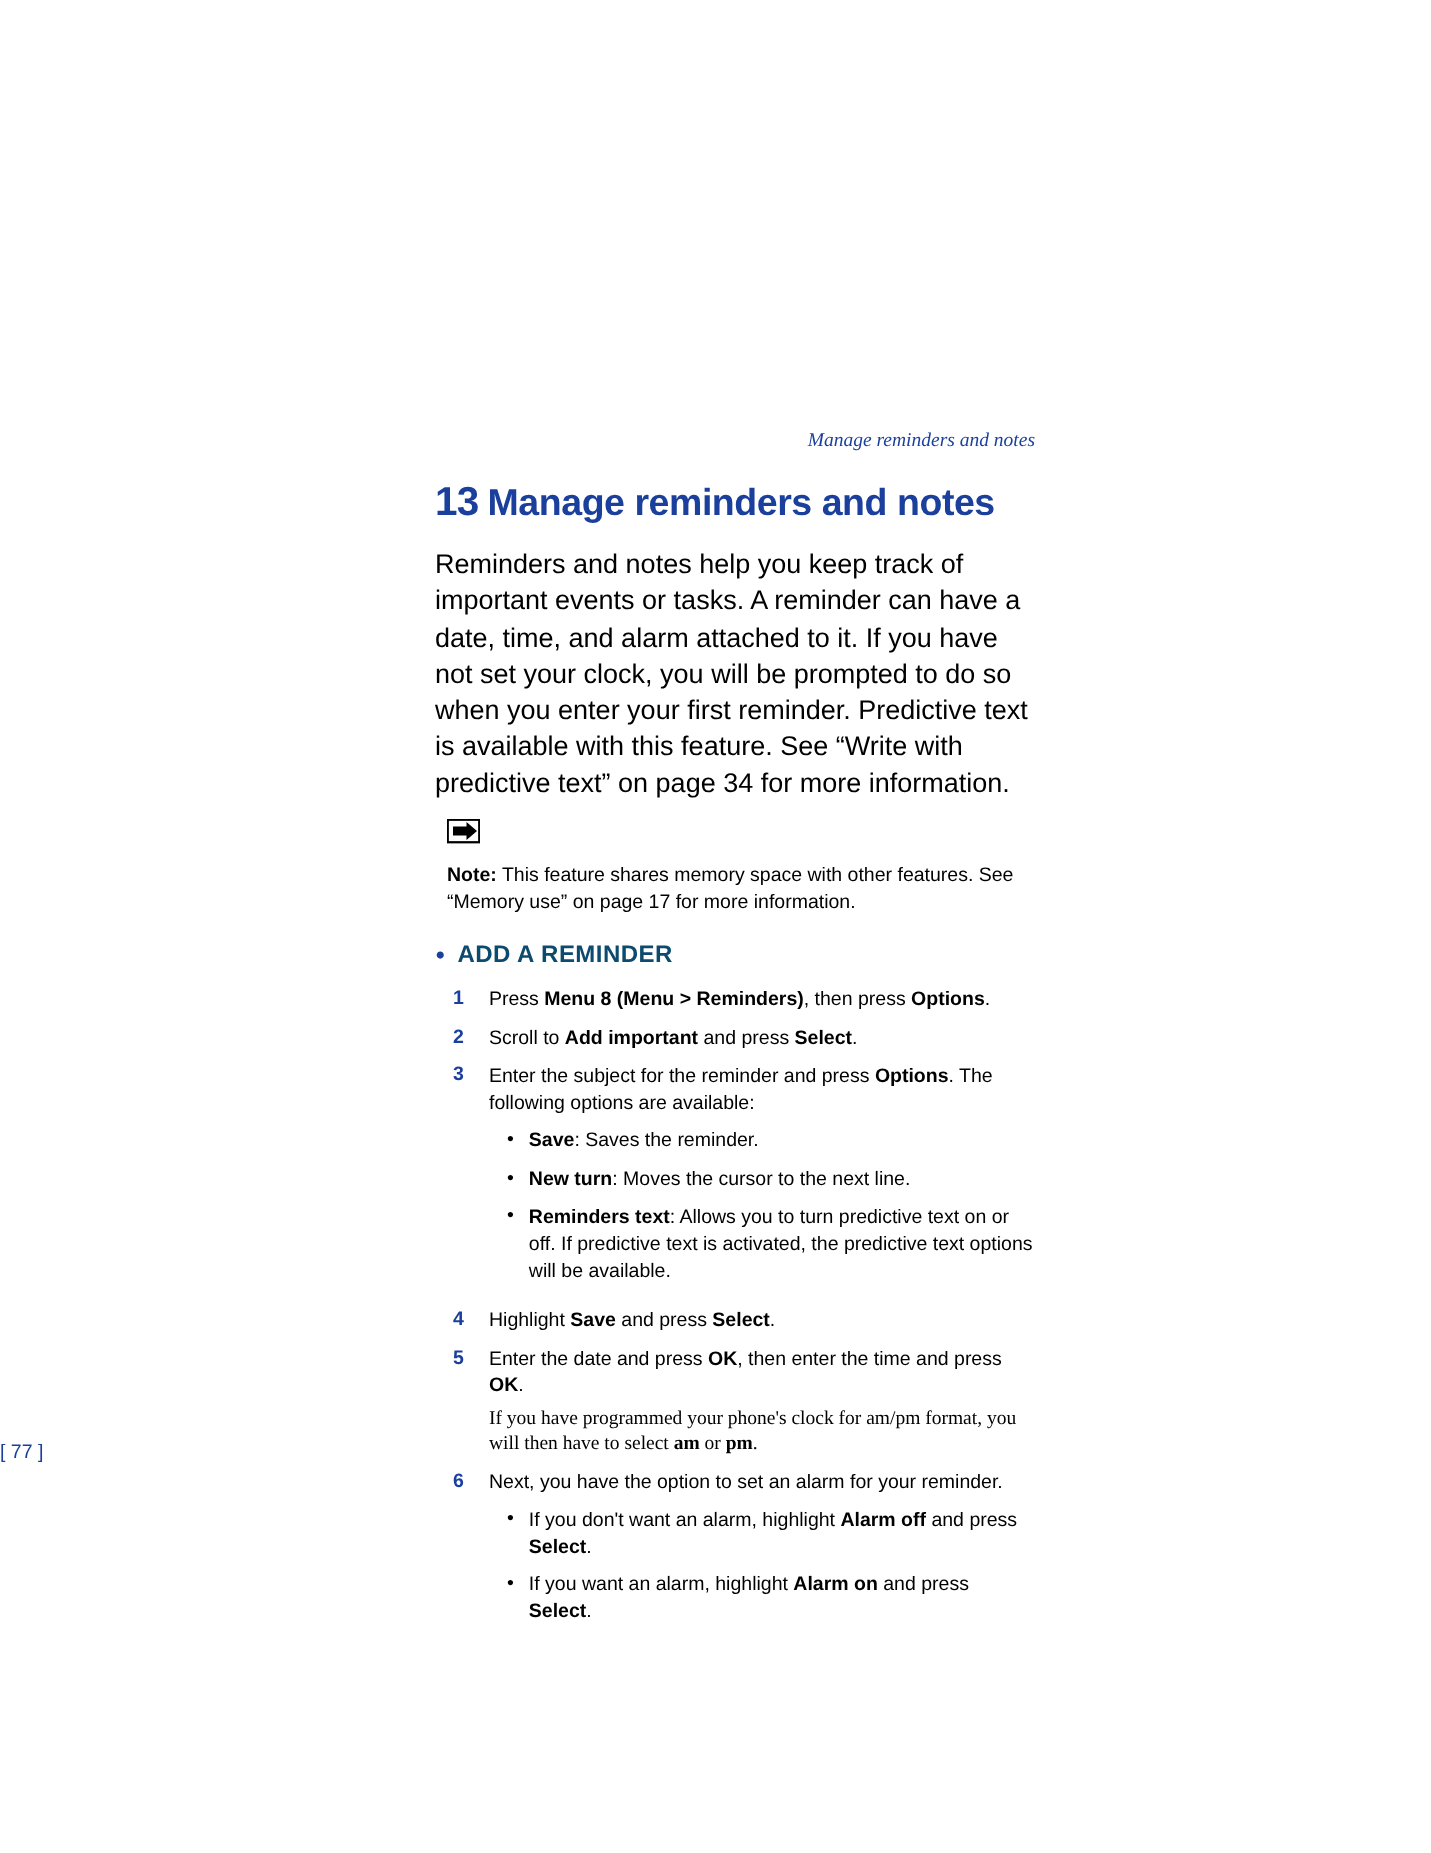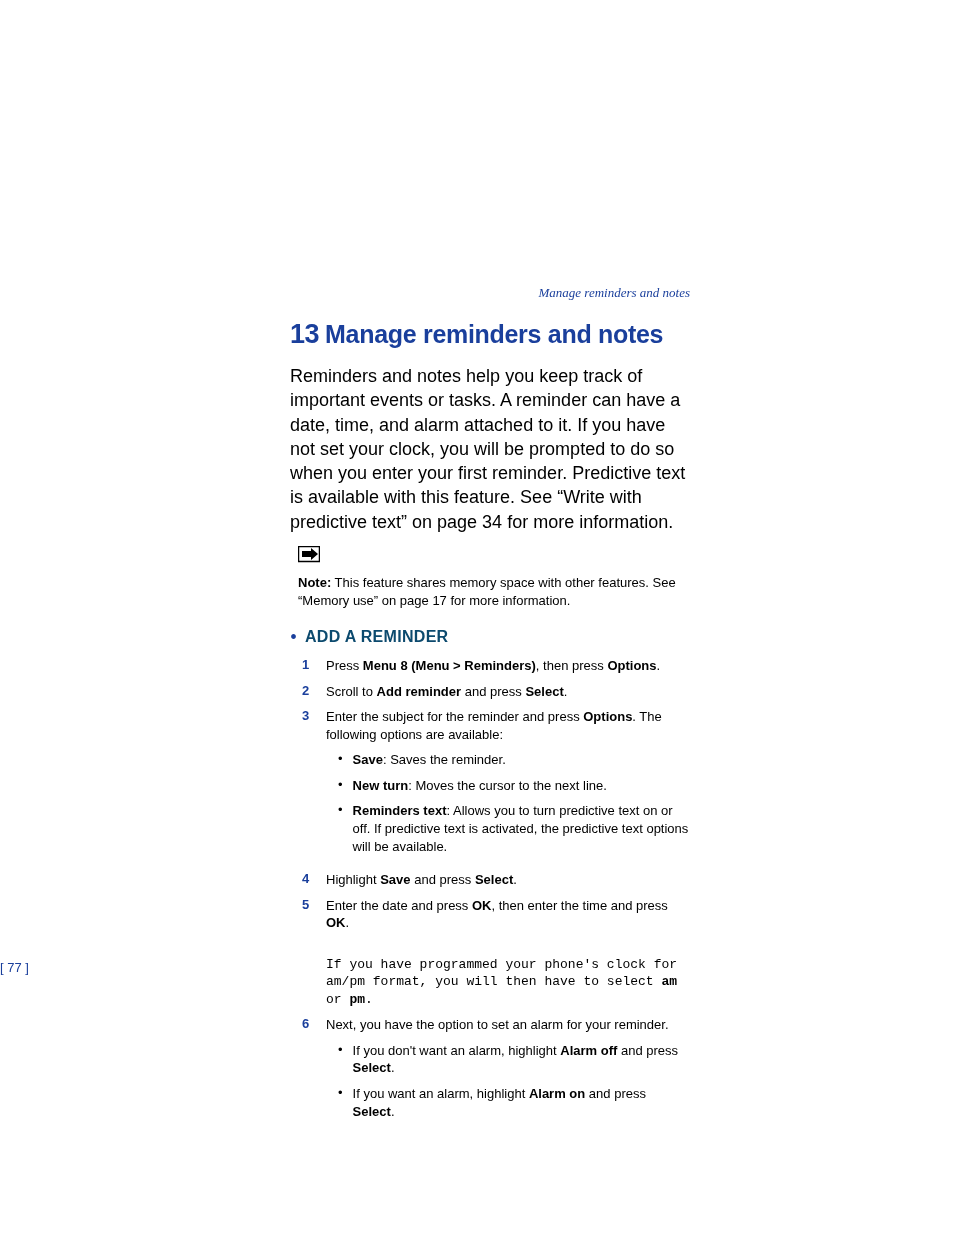--- a/index.html
+++ b/index.html
@@ -21,21 +21,21 @@
   .header-link {
     color: #1a3f9c;
     font-style: italic;
     font-size: 13px;
     text-align: right;
     margin-bottom: 18px;
     font-family: "Georgia", serif;
   }
   .title-row {
     display: flex;
-    align-items: center;
+    align-items: flex-end;
     gap: 6px;
     margin-bottom: 14px;
     font-family: "Trebuchet MS", Arial, sans-serif;
   }
   .title-num {
     color: #1a3f9c;
     font-size: 27px;
     font-weight: bold;
     letter-spacing: -0.5px;
   }
@@ -126,24 +126,24 @@
     line-height: 1.3;
   }
   .subtext {
     font-family: Verdana, Arial, sans-serif;
     font-size: 13px;
     line-height: 1.35;
     flex: 1;
   }
   .subtext b { font-weight: bold; }
   .step-extra {
-    font-family: Liberation Mono, monospace;
-    font-size: 13px;
-    line-height: 1.35;
-    margin-top: 24px;
+    font-family: Liberation Serif, serif;
+    font-size: 13px;
+    line-height: 1.35;
+    margin-top: 4px;
   }
   .pagenum {
     position: absolute;
     left: 0;
     width: 954px;
     top: 960px;
     color: #1a3f9c;
     font-family: Liberation Sans, sans-serif;
     font-size: 13px;
   }
@@ -177,21 +177,21 @@
     <span class="section-head">ADD A REMINDER</span>
   </div>
 
   <ol class="steps" id="steps">
       <li>
         <span class="stepnum">1</span>
         <div class="stepbody">Press <b>Menu 8 (Menu &gt; Reminders)</b>, then press <b>Options</b>.</div>
       </li>
       <li>
         <span class="stepnum">2</span>
-        <div class="stepbody">Scroll to <b>Add reminder</b> and press <b>Select</b>.</div>
+        <div class="stepbody">Scroll to <b>Add important</b> and press <b>Select</b>.</div>
       </li>
       <li>
         <span class="stepnum">3</span>
         <div class="stepbody">Enter the subject for the reminder and press <b>Options</b>. The following options are available:<ul class="sub">
             <li>
               <span class="bullet">•</span>
               <div class="subtext"><b>Save</b>: Saves the reminder.</div>
             </li>
             <li>
               <span class="bullet">•</span>

